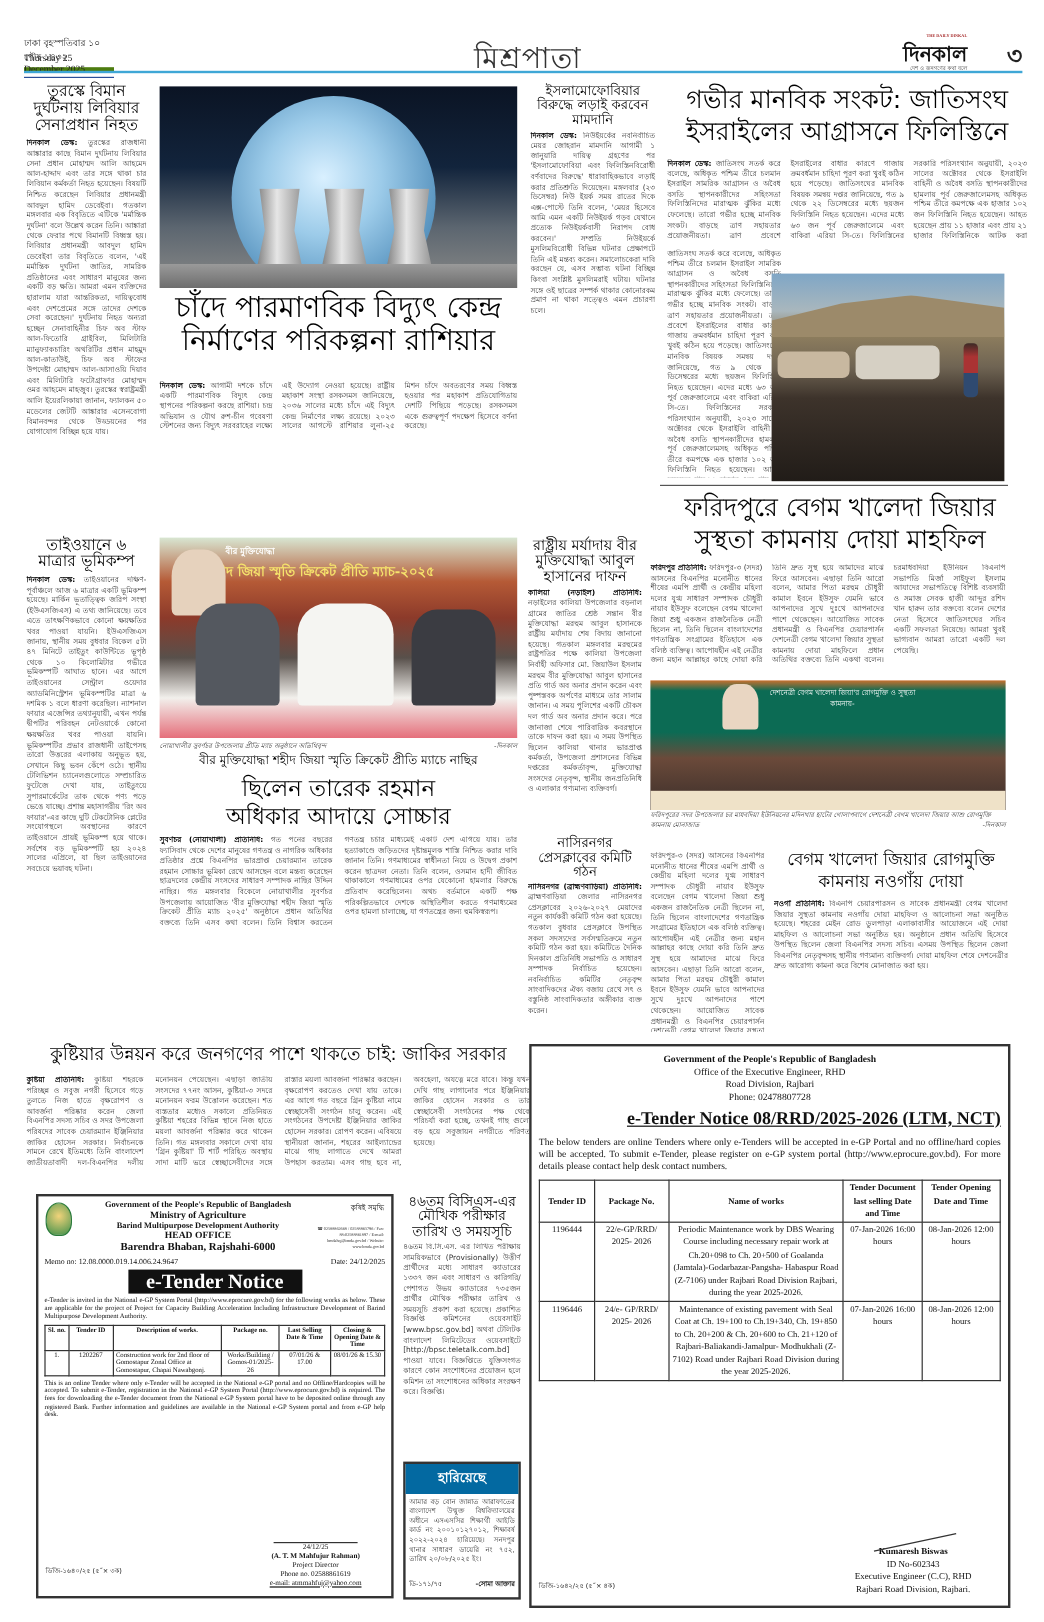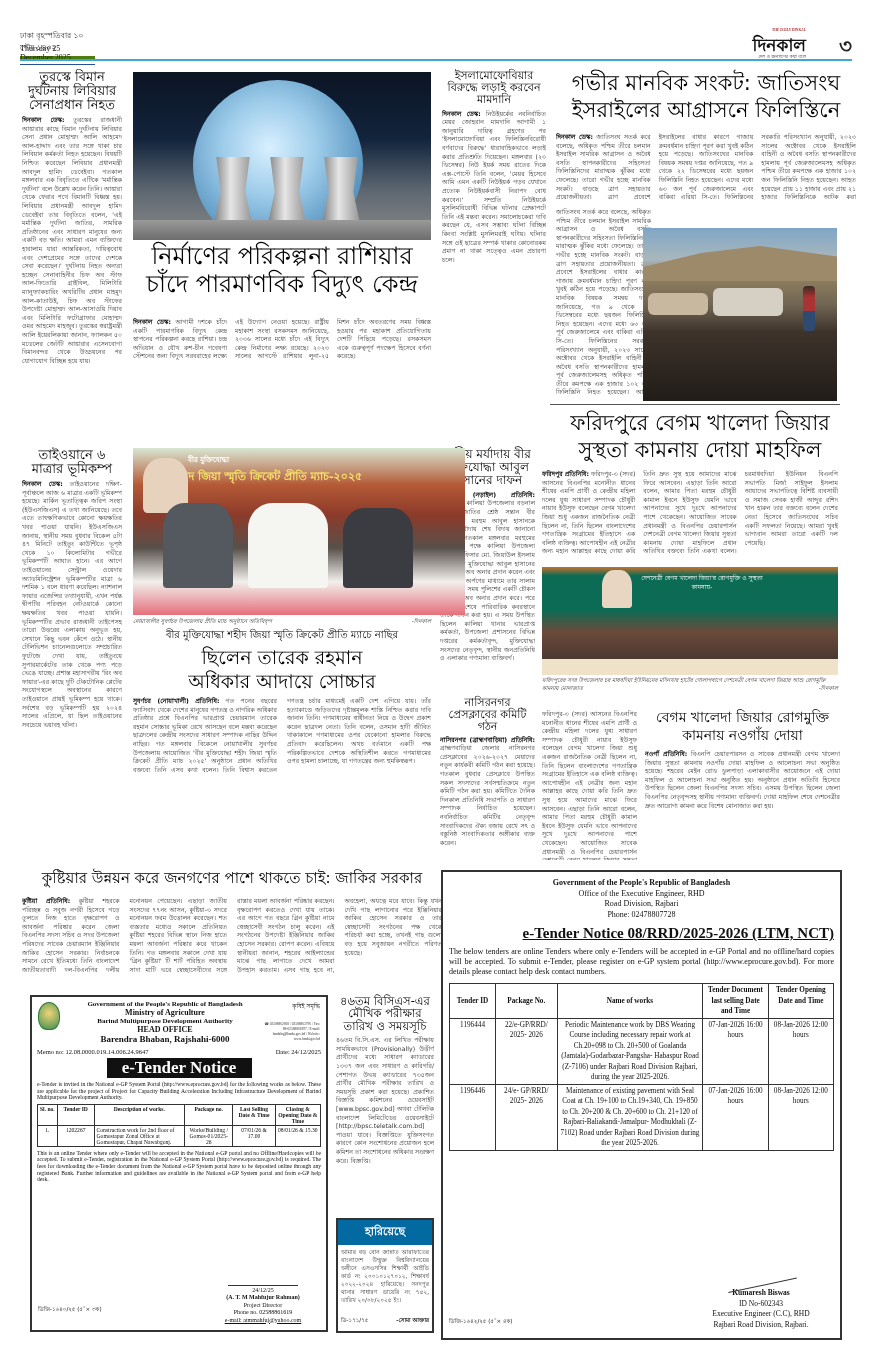--- a/index.html
+++ b/index.html
@@ -16,20 +16,21 @@
   .frame { border: 2px solid #333; background: #fff; }
   table.t { border-collapse: collapse; width: 100%; font-family: "Liberation Serif", serif; }
   table.t th, table.t td { border: 1px solid #333; text-align: center; vertical-align: top; padding: 1px 2px; }
 </style>
 </head>
 <body>
 
 <div class="abs" style="left:20px;top:0;width:832px;height:62px;">
   <div class="abs bn" style="left:0;top:30px;font-size:7.5px;color:#222;width:75px;border-bottom:4px solid #4d7c0f;padding-bottom:2px;">ঢাকা বৃহস্পতিবার ১০ পৌষ ১৪৩২</div>
   <div class="abs serif" style="left:0;top:44px;font-size:8px;color:#222;width:75px;border-bottom:1px solid #2a4f9a;padding-bottom:2px;">Thursday 25 December 2025</div>
+  <div class="abs bn" style="left:330px;top:30px;width:180px;text-align:center;font-size:24px;color:#333;letter-spacing:1px;">মিশ্রপাতা</div>
   <div class="abs" style="left:690px;top:28px;width:100px;height:30px;">
     <div class="abs serif" style="right:4px;top:0;font-size:3.5px;color:#a33;font-weight:bold;">THE DAILY DINKAL</div>
     <div class="abs bn" style="right:4px;top:4px;font-size:17px;font-weight:bold;color:#111;">দিনকাল</div>
     <div class="abs bn" style="right:4px;top:26px;font-size:4.5px;color:#333;">দেশ ও জনগণের কথা বলে</div>
   </div>
   <div class="abs bn" style="right:0;top:31px;font-size:20px;font-weight:bold;color:#222;">৩</div>
   <div class="abs" style="left:0;top:59px;width:832px;height:2px;background:#3fa7d6;"></div>
 </div>
 
 <div class="abs" style="left:22px;top:70px;width:100px;height:365px;">
@@ -38,22 +39,22 @@
 </div>
 
 <div class="abs img" style="left:133px;top:72px;width:298px;height:168px;background:linear-gradient(180deg,#0b1424 0%,#12243c 40%,#5c6670 70%,#8a8a88 100%);">
   <div class="abs" style="left:60px;top:8px;width:170px;height:170px;border-radius:50%;background:radial-gradient(circle at 45% 40%,#d9f0ff 0%,#9ccbe9 35%,#5a95c0 70%,#2f5e86 100%);"></div>
   <div class="abs" style="left:78px;top:85px;width:44px;height:70px;background:linear-gradient(90deg,#6f6f6f,#e6e6e6 45%,#8a8a8a);clip-path:polygon(12% 0,88% 0,78% 50%,95% 100%,5% 100%,22% 50%);"></div>
   <div class="abs" style="left:132px;top:85px;width:44px;height:70px;background:linear-gradient(90deg,#6f6f6f,#e6e6e6 45%,#8a8a8a);clip-path:polygon(12% 0,88% 0,78% 50%,95% 100%,5% 100%,22% 50%);"></div>
   <div class="abs" style="left:186px;top:85px;width:44px;height:70px;background:linear-gradient(90deg,#6f6f6f,#e6e6e6 45%,#8a8a8a);clip-path:polygon(12% 0,88% 0,78% 50%,95% 100%,5% 100%,22% 50%);"></div>
   <div class="abs" style="left:0;top:148px;width:298px;height:20px;background:linear-gradient(180deg,#9a9a9a,#6d6d6d);"></div>
 </div>
 <div class="abs hl" style="left:133px;top:242px;width:298px;font-size:24px;line-height:28px;">
+  <div>চাঁদে পারমাণবিক বিদ্যুৎ কেন্দ্র</div>
   <div>নির্মাণের পরিকল্পনা রাশিয়ার</div>
-  <div>চাঁদে পারমাণবিক বিদ্যুৎ কেন্দ্র</div>
 </div>
 <div class="abs body-text" style="left:133px;top:318px;width:298px;height:115px;column-count:3;column-gap:8px;">
   <b>দিনকাল ডেস্ক:</b> <span>আগামী দশকে চাঁদে একটি পারমাণবিক বিদ্যুৎ কেন্দ্র স্থাপনের পরিকল্পনা করছে রাশিয়া। চন্দ্র অভিযান ও যৌথ রুশ-চীন গবেষণা স্টেশনের জন্য বিদ্যুৎ সরবরাহের লক্ষ্যে এই উদ্যোগ নেওয়া হয়েছে। রাষ্ট্রীয় মহাকাশ সংস্থা রসকসমস জানিয়েছে, ২০৩৬ সালের মধ্যে চাঁদে এই বিদ্যুৎ কেন্দ্র নির্মাণের লক্ষ্য রয়েছে। ২০২৩ সালের আগস্টে রাশিয়ার লুনা-২৫ মিশন চাঁদে অবতরণের সময় বিধ্বস্ত হওয়ার পর মহাকাশ প্রতিযোগিতায় দেশটি পিছিয়ে পড়েছে। রসকসমস একে গুরুত্বপূর্ণ পদক্ষেপ হিসেবে বর্ণনা করেছে।</span>
 </div>
 
 <div class="abs" style="left:442px;top:70px;width:104px;height:360px;">
   <div class="hl" style="font-size:11px;margin-bottom:4px;">ইসলামোফোবিয়ার বিরুদ্ধে লড়াই করবেন মামদানি</div>
   <div class="body-text" style="height:310px;"><b>দিনকাল ডেস্ক:</b> <span>নিউইয়র্কের নবনির্বাচিত মেয়র জোহরান মামদানি আগামী ১ জানুয়ারি দায়িত্ব গ্রহণের পর 'ইসলামোফোবিয়া এবং ফিলিস্তিনবিরোধী বর্ণবাদের বিরুদ্ধে' ধারাবাহিকভাবে লড়াই করার প্রতিশ্রুতি দিয়েছেন। মঙ্গলবার (২৩ ডিসেম্বর) নিউ ইয়র্ক সময় রাতের দিকে এক্স-পোস্টে তিনি বলেন, 'মেয়র হিসেবে আমি এমন একটি নিউইয়র্ক গড়ব যেখানে প্রত্যেক নিউইয়র্কবাসী নিরাপদ বোধ করবেন।' সম্প্রতি নিউইয়র্কে মুসলিমবিরোধী বিভিন্ন ঘটনার প্রেক্ষাপটে তিনি এই মন্তব্য করেন। সমালোচকেরা দাবি করছেন যে, এসব সম্ভাব্য ঘটনা বিচ্ছিন্ন কিংবা সংশ্লিষ্ট মুসলিমরাই ঘটায়। ঘটনার সঙ্গে ওই ছাত্রের সম্পর্ক থাকার কোনোরকম প্রমাণ না থাকা সত্ত্বেও এমন প্রচারণা চলে।</span></div>
 </div>
 
@@ -97,21 +98,21 @@
 <div class="abs bn" style="left:542px;top:677px;width:296px;font-size:5.5px;line-height:7.5px;color:#333;font-style:italic;">
   <span>ফরিদপুরের সদর উপজেলার চর মাধবদিয়া ইউনিয়নের মদিনখার হাটের গোলাপবাগে দেশনেত্রী বেগম খালেদা জিয়ার আশু রোগমুক্তি কামনায় মোনাজাত</span>
   <span style="float:right;">-দিনকাল</span>
 </div>
 
 <div class="abs" style="left:22px;top:448px;width:100px;height:410px;">
   <div class="hl" style="font-size:13px;margin-bottom:4px;">তাইওয়ানে ৬ মাত্রার ভূমিকম্প</div>
   <div class="body-text" style="height:360px;"><b>দিনকাল ডেস্ক:</b> <span>তাইওয়ানের দক্ষিণ-পূর্বাঞ্চলে আজ ৬ মাত্রার একটি ভূমিকম্প হয়েছে। মার্কিন ভূতাত্ত্বিক জরিপ সংস্থা (ইউএসজিএস) এ তথ্য জানিয়েছে। তবে এতে তাৎক্ষণিকভাবে কোনো ক্ষয়ক্ষতির খবর পাওয়া যায়নি। ইউএসজিএস জানায়, স্থানীয় সময় বুধবার বিকেল ৫টা ৪৭ মিনিটে তাইতুং কাউন্টিতে ভূপৃষ্ঠ থেকে ১০ কিলোমিটার গভীরে ভূমিকম্পটি আঘাত হানে। এর আগে তাইওয়ানের সেন্ট্রাল ওয়েদার অ্যাডমিনিস্ট্রেশন ভূমিকম্পটির মাত্রা ৬ দশমিক ১ বলে ধারণা করেছিল। ন্যাশনাল ফায়ার এজেন্সির তথ্যানুযায়ী, এখন পর্যন্ত দ্বীপটির পরিবহন নেটওয়ার্কে কোনো ক্ষয়ক্ষতির খবর পাওয়া যায়নি। ভূমিকম্পটির প্রভাব রাজধানী তাইপেসহ তারো উত্তরের এলাকায় অনুভূত হয়, সেখানে কিছু ভবন কেঁপে ওঠে। স্থানীয় টেলিভিশন চ্যানেলগুলোতে সম্প্রচারিত ফুটেজে দেখা যায়, তাইতুংয়ে সুপারমার্কেটের তাক থেকে পণ্য পড়ে ভেঙে যাচ্ছে। প্রশান্ত মহাসাগরীয় 'রিং অব ফায়ার'-এর কাছে দুটি টেকটোনিক প্লেটের সংযোগস্থলে অবস্থানের কারণে তাইওয়ানে প্রায়ই ভূমিকম্প হয়ে থাকে। সর্বশেষ বড় ভূমিকম্পটি হয় ২০২৪ সালের এপ্রিলে, যা ছিল তাইওয়ানের সবচেয়ে ভয়াবহ ঘটনা।</span></div>
 </div>
 
-<div class="abs img" style="left:133px;top:448px;width:332px;height:167px;background:linear-gradient(180deg,#d8e6d2 0%,#b55a36 22%,#8c3a2a 40%,#58504b 60%,#f2f0ec 80%,#e56f7b 100%);">
+<div class="abs img" style="left:133px;top:448px;width:298px;height:167px;background:linear-gradient(180deg,#d8e6d2 0%,#b55a36 22%,#8c3a2a 40%,#58504b 60%,#f2f0ec 80%,#e56f7b 100%);">
   <div class="abs bn" style="left:55px;top:6px;font-size:7px;color:#fff;font-weight:bold;">বীর মুক্তিযোদ্ধা</div>
   <div class="abs bn" style="left:40px;top:20px;font-size:11px;color:#f6e36b;font-weight:bold;">শহীদ জিয়া স্মৃতি ক্রিকেট প্রীতি ম্যাচ-২০২৫</div>
   <div class="abs" style="left:10px;top:10px;width:45px;height:55px;background:#e6d2bd;border-radius:40% 40% 10% 10%;"></div>
   <div class="abs" style="left:30px;top:55px;width:70px;height:85px;background:#54585f;border-radius:30% 30% 4px 4px;"></div>
   <div class="abs" style="left:115px;top:55px;width:80px;height:85px;background:#f5f5f2;border-radius:30% 30% 4px 4px;"></div>
   <div class="abs" style="left:210px;top:60px;width:70px;height:80px;background:#3b3c42;border-radius:30% 30% 4px 4px;"></div>
 </div>
 <div class="abs bn" style="left:133px;top:618px;width:298px;font-size:5.5px;color:#333;font-style:italic;">
   <span>নোয়াখালীর সুবর্ণচর উপজেলায় প্রীতি ম্যাচ অনুষ্ঠানে অতিথিবৃন্দ</span>
   <span style="float:right;">-দিনকাল</span>

